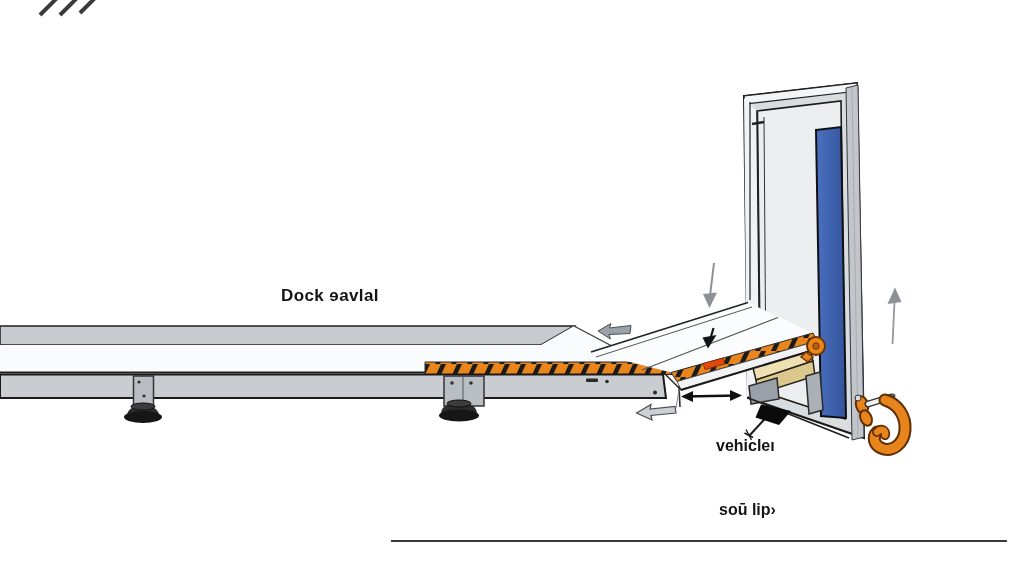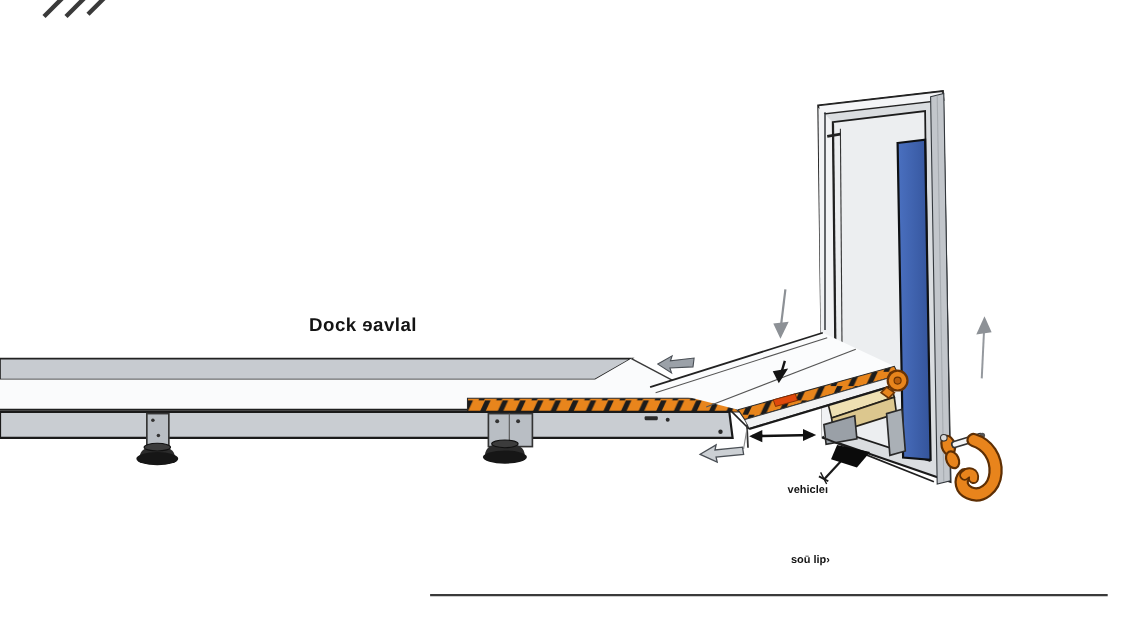--- a/index.html
+++ b/index.html
@@ -4,21 +4,21 @@
 <style>
   html,body{margin:0;padding:0;background:#ffffff;}
   .stage{
     position:relative;width:1024px;height:576px;background:#ffffff;overflow:hidden;
     font-family:"Liberation Sans", sans-serif;
     padding-left:35px;
   }
   .stage svg{position:absolute;left:0;top:0;}
   .label{position:absolute;color:#141414;white-space:nowrap;}
   .label-dock{left:281px;top:286px;font-size:17px;font-weight:600;letter-spacing:.4px;}
-  .label-callout{left:716px;top:438px;font-size:10px;line-height:16px;font-weight:600;}
+  .label-callout{left:716px;top:438px;font-size:16px;line-height:16px;font-weight:600;}
   .label-callout .l2{margin-left:3px;margin-top:48px;}
 </style>
 </head>
 <body>
 
 <div class="stage">
 
 <svg width="1024" height="576" viewBox="0 0 1024 576">
   <defs>
     <pattern id="hz" patternUnits="userSpaceOnUse" width="16" height="13">

